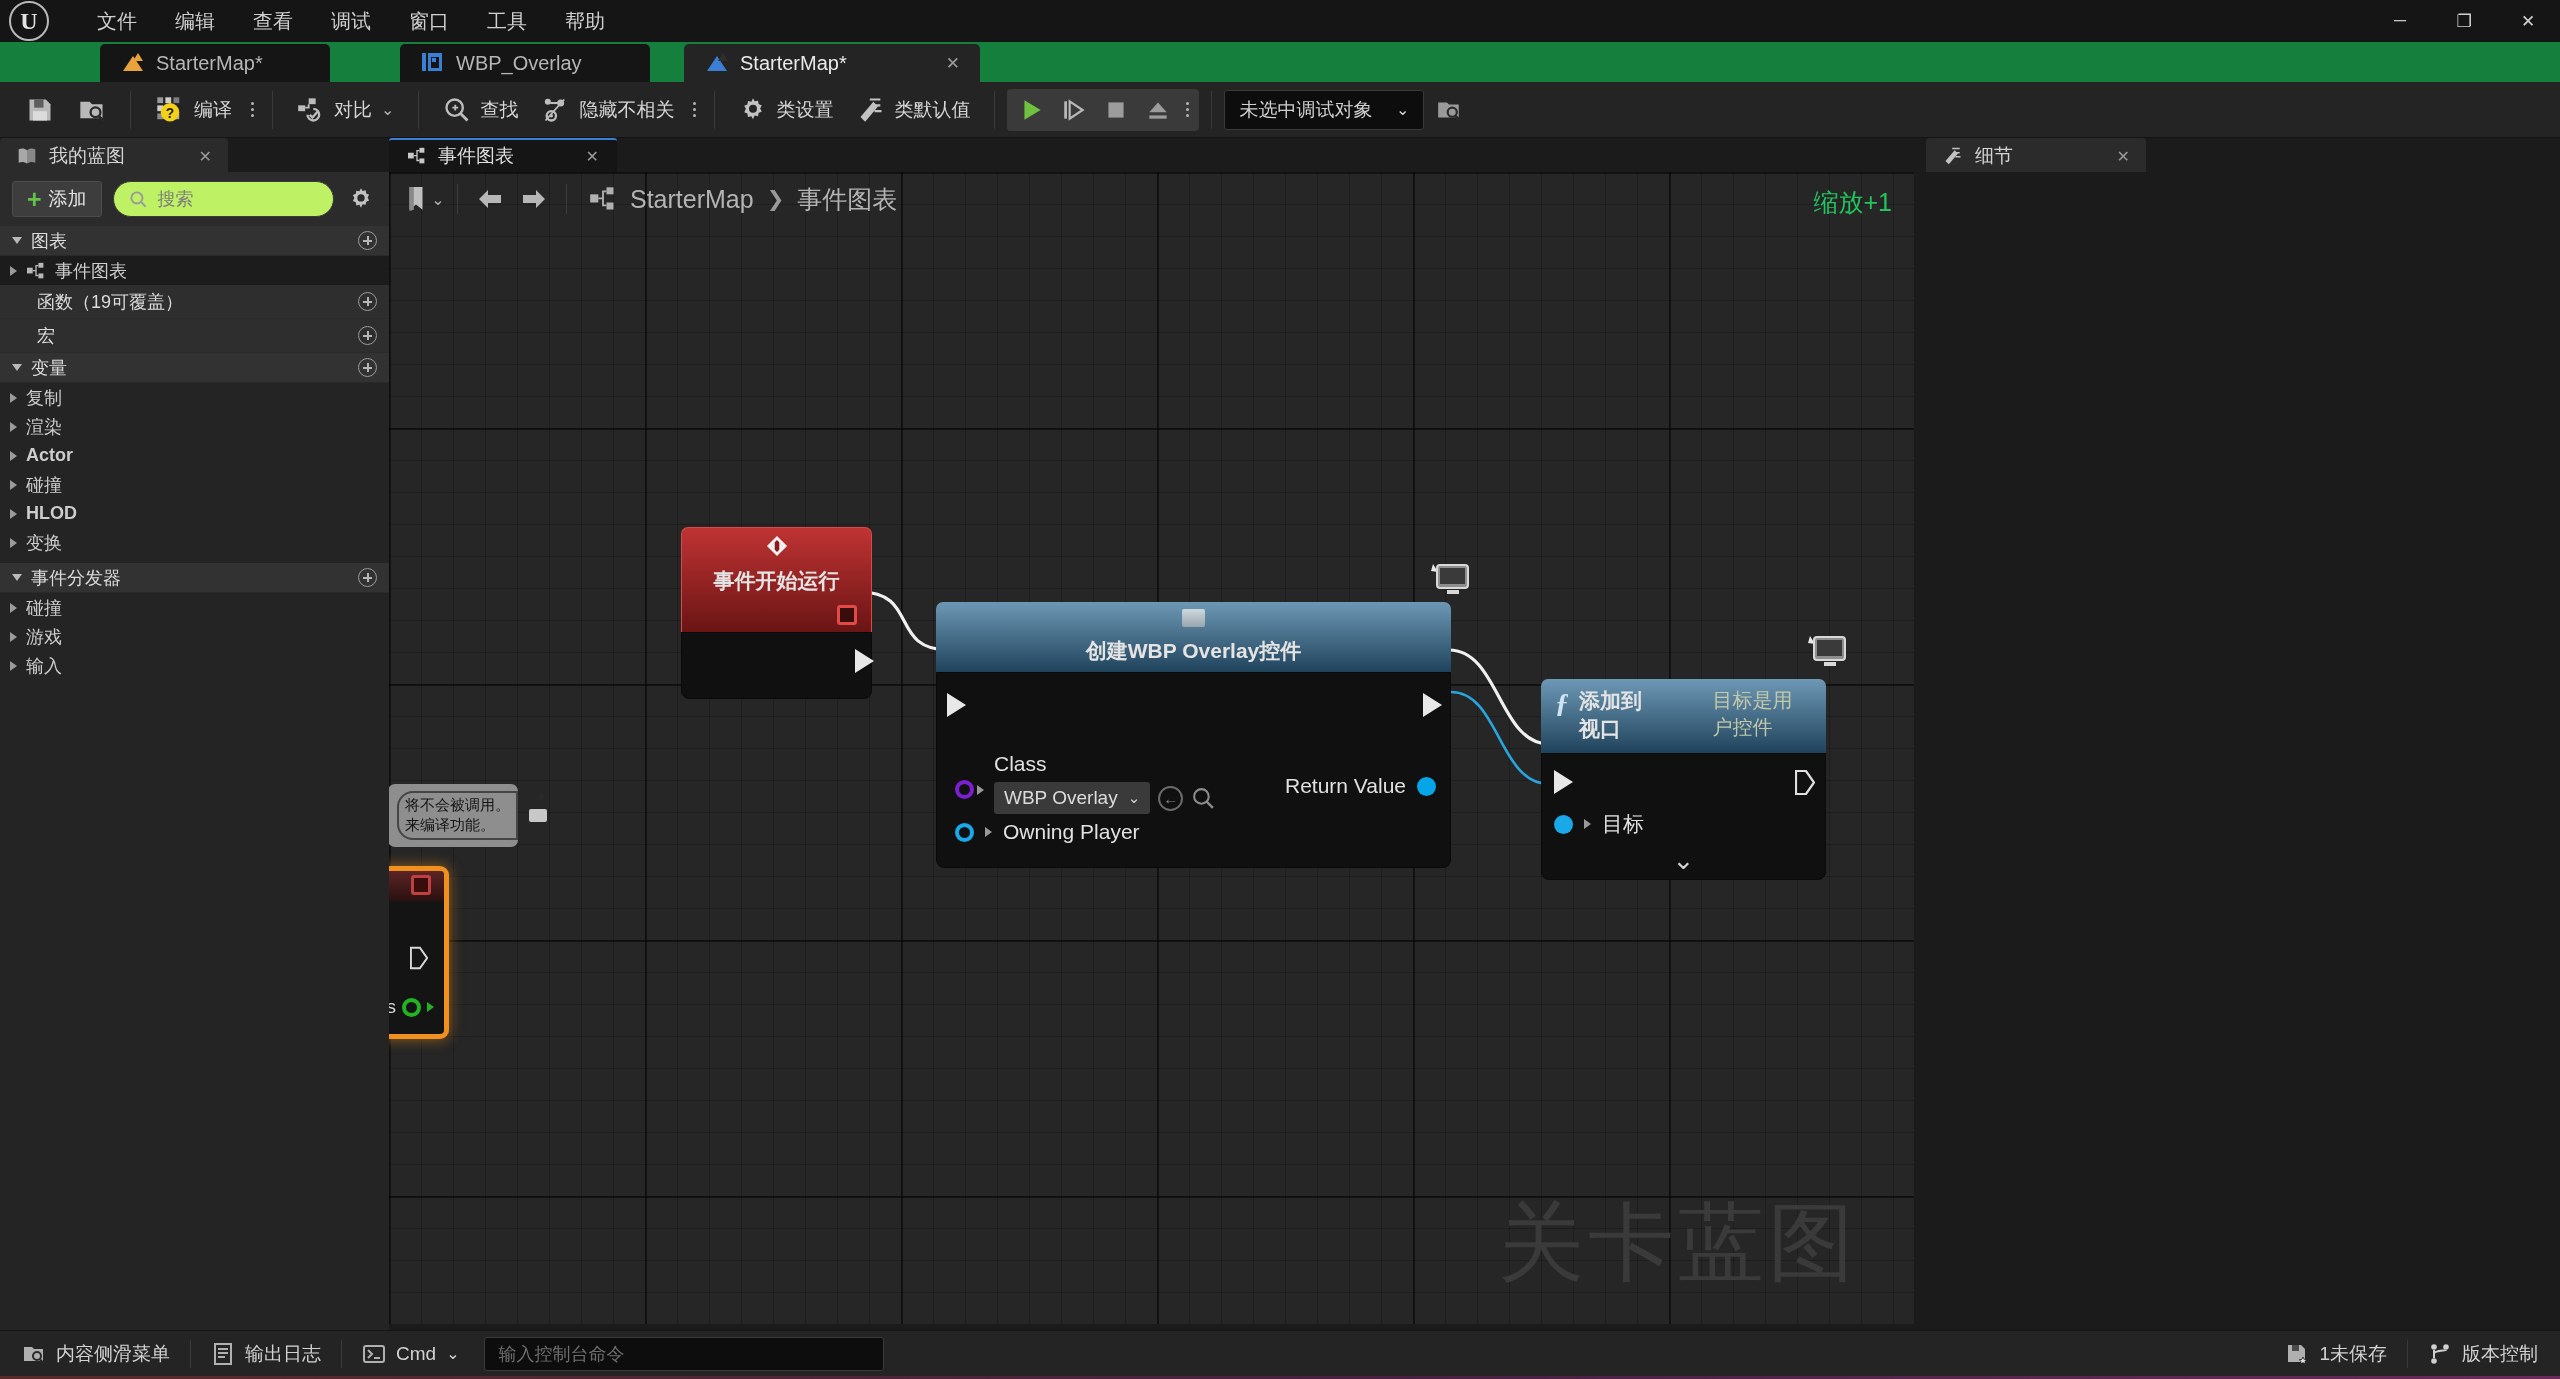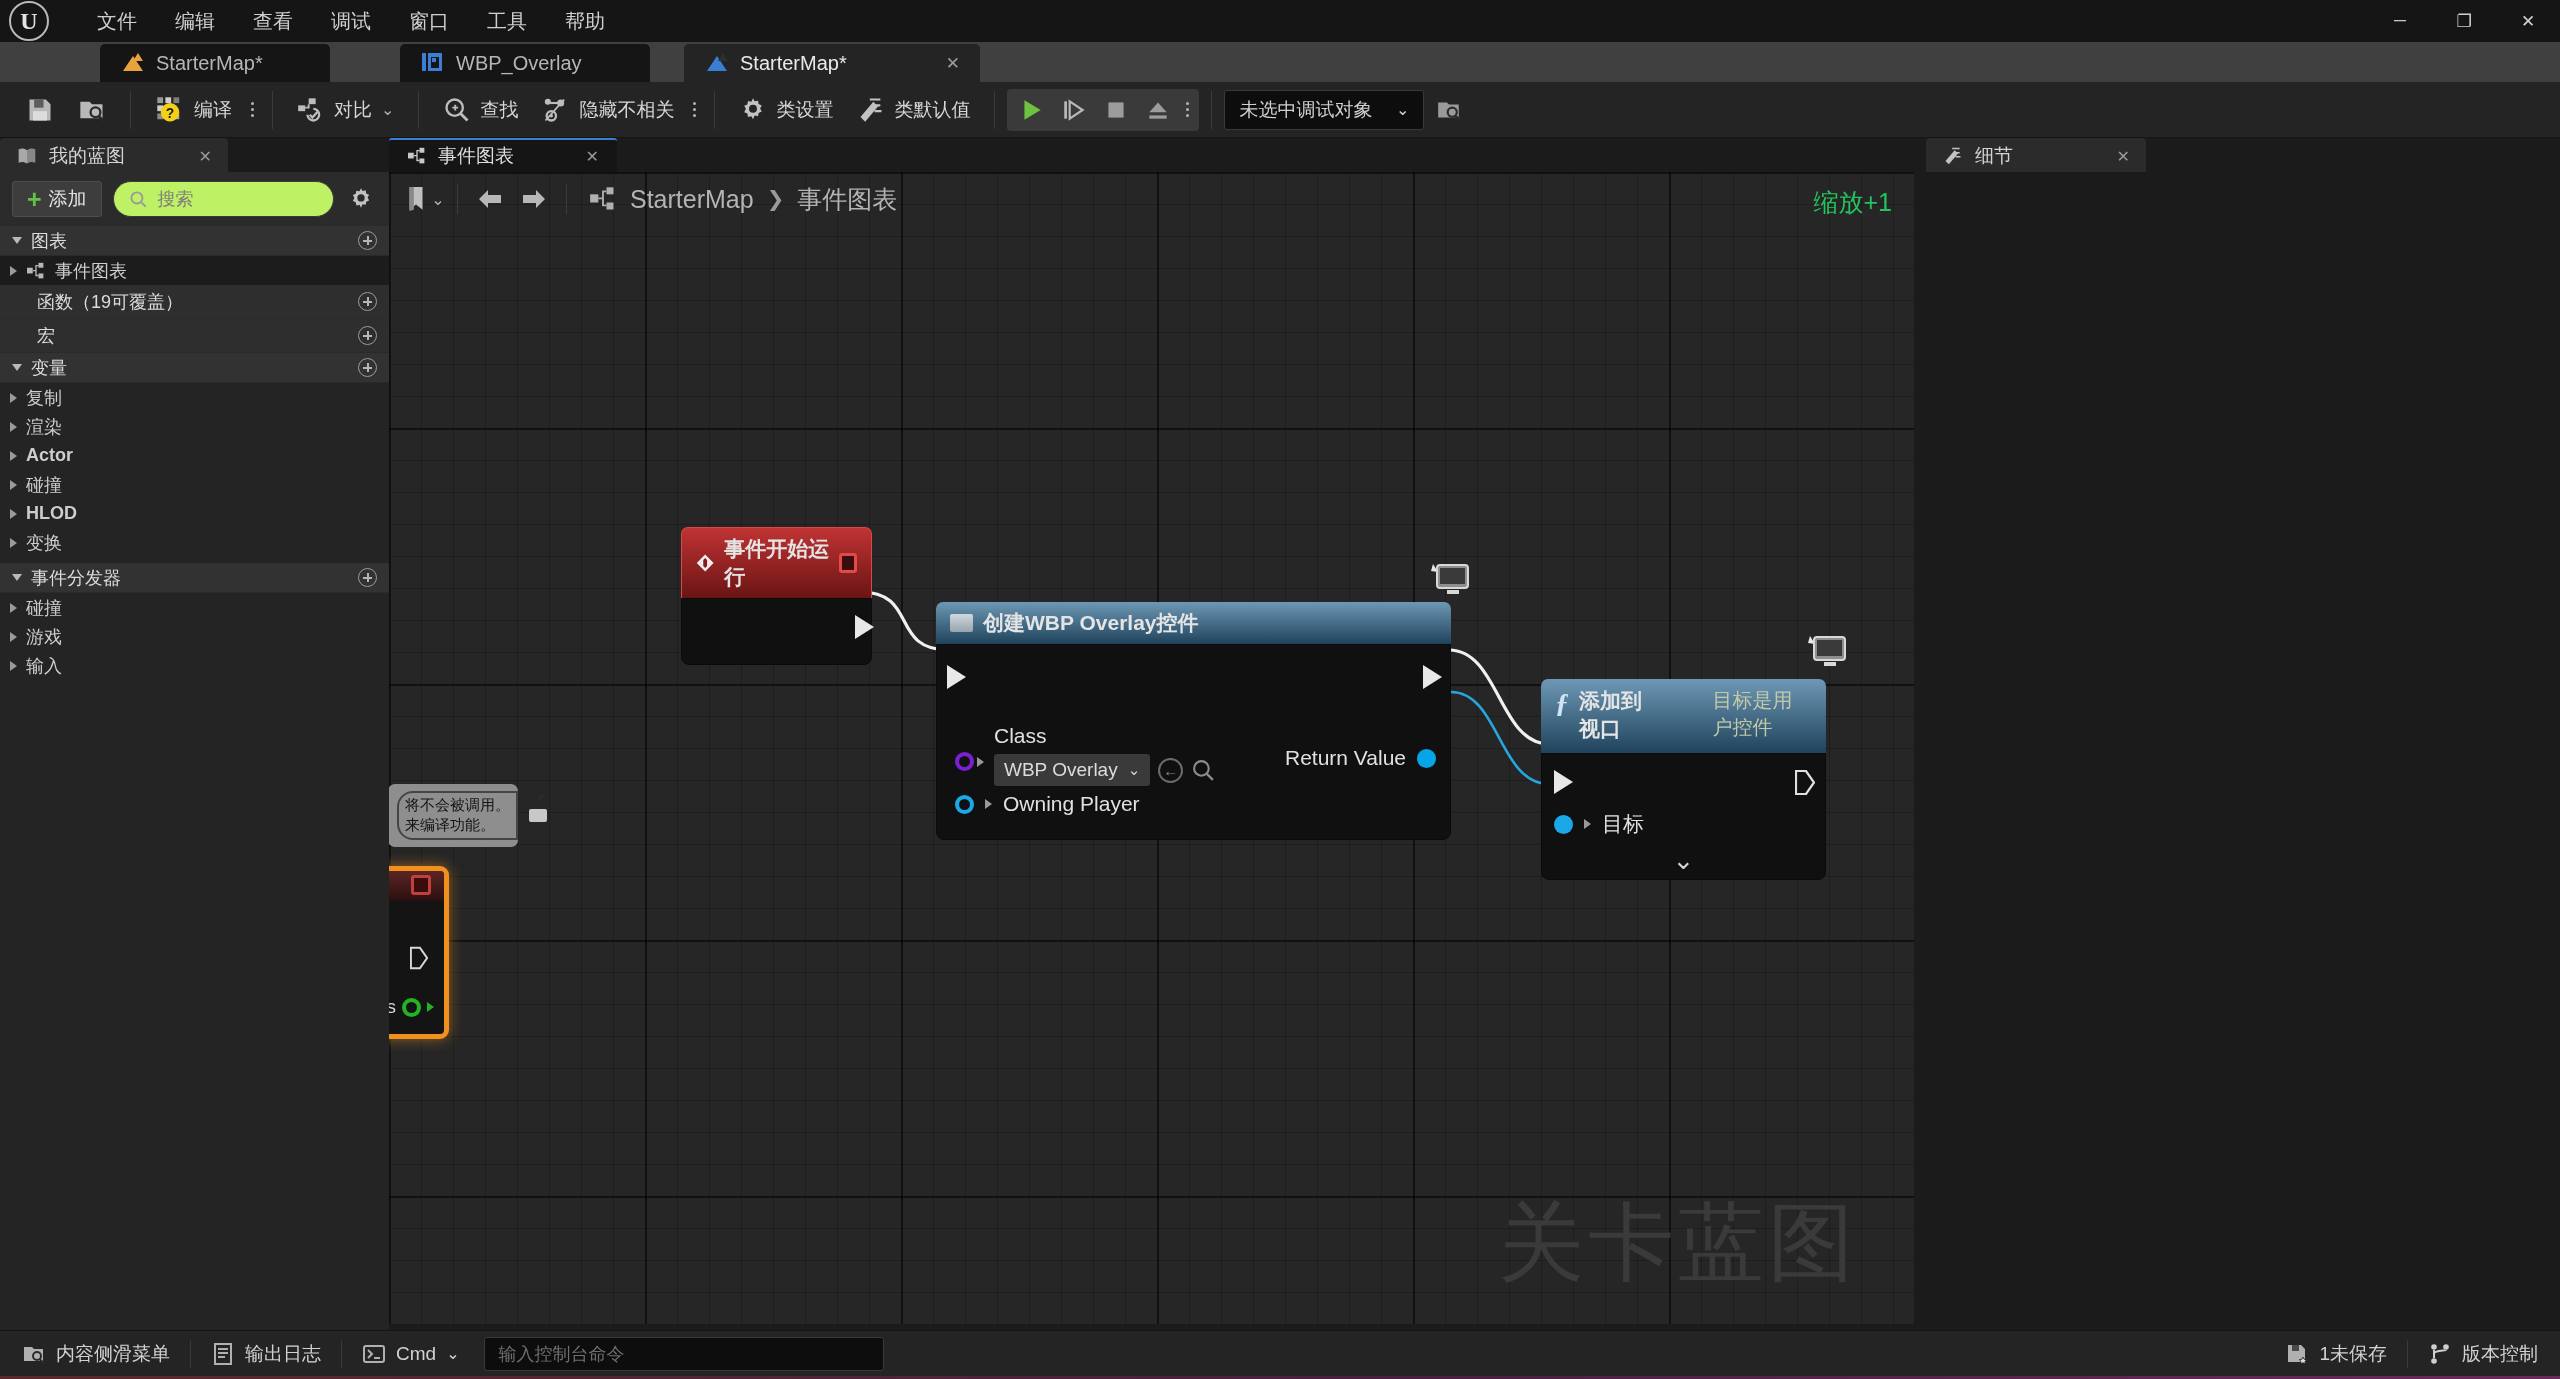--- a/index.html
+++ b/index.html
@@ -32,21 +32,21 @@
     padding: 6px 17px; font-size: 20px; color: #cfcfcf; cursor: default;
   }
   .wincontrols { position: absolute; right: 0; top: 0; height: 42px; display: flex; }
   .wincontrols > div {
     width: 64px; height: 42px; display: flex; align-items: center; justify-content: center;
     color: #cfcfcf; font-size: 17px;
   }
 
   
   .tabrow {
-    height: 40px; background: #404040; display: flex; align-items: flex-end;
+    height: 40px; background: #15803d; display: flex; align-items: flex-end;
     position: relative; flex: none; padding-left: 100px;
   }
   .doctab {
     height: 38px; display: flex; align-items: center; gap: 12px;
     padding: 0 20px 0 22px; font-size: 20px; color: #c8c8c8;
     border-radius: 5px 5px 0 0; min-width: 200px;
   }
   .doctab.inactive { background: #151515; color: #b6b6b6; }
   .doctab.active { background: #242424; color: #e9e9e9; }
   .doctab .tclose { margin-left: auto; font-size: 17px; color: #9a9a9a; padding-left: 28px;}
@@ -173,21 +173,21 @@
   .gt-sep{width:1px;height:30px;background:#3c3c3c;margin:0 10px;}
   .breadcrumb{display:flex;align-items:center;gap:13px;font-size:25px;color:#b4b4b4;padding-left:12px;}
   .zoomlabel{position:absolute;right:22px;top:14px;font-size:25px;color:#22c55e;z-index:5;}
   .watermark{position:absolute;right:56px;bottom:22px;font-size:86px;color:#3a3a3a;letter-spacing:4px;z-index:1;}
 
   
   .node{position:absolute;z-index:3;border-radius:8px;}
   .node-body{background:#101010;border-radius:0 0 8px 8px;border:1px solid #0a0a0a;}
   .nodehdr{
     border-radius:7px 7px 0 0;display:flex;align-items:center;gap:10px;padding:7px 14px;
-    font-size:21px;color:#e4e4e4;font-weight:bold;
+    font-size:21px;color:#e4e4e4;font-weight:bold;flex-direction:column;
   }
   .nodehdr.event{background:linear-gradient(to bottom,#c03333,#6a1414);border:1px solid #d64a4a;border-bottom:none;}
   .nodehdr.fn{background:linear-gradient(to bottom,#6d98b5,#20435c);border-bottom:none;}
   .pin-exec{
     width:0;height:0;border-left:19px solid #e8e8e8;border-top:12px solid transparent;border-bottom:12px solid transparent;
   }
   .pin-circle{width:19px;height:19px;border-radius:50%;flex:none;}
   .pin-ring{width:19px;height:19px;border-radius:50%;border:4px solid #7b1fd0;flex:none;}
   .pin-ring.blue{border-color:#1aa8e8;}
   .pin-arrow{width:0;height:0;border-left:7px solid #999;border-top:5px solid transparent;border-bottom:5px solid transparent;}

